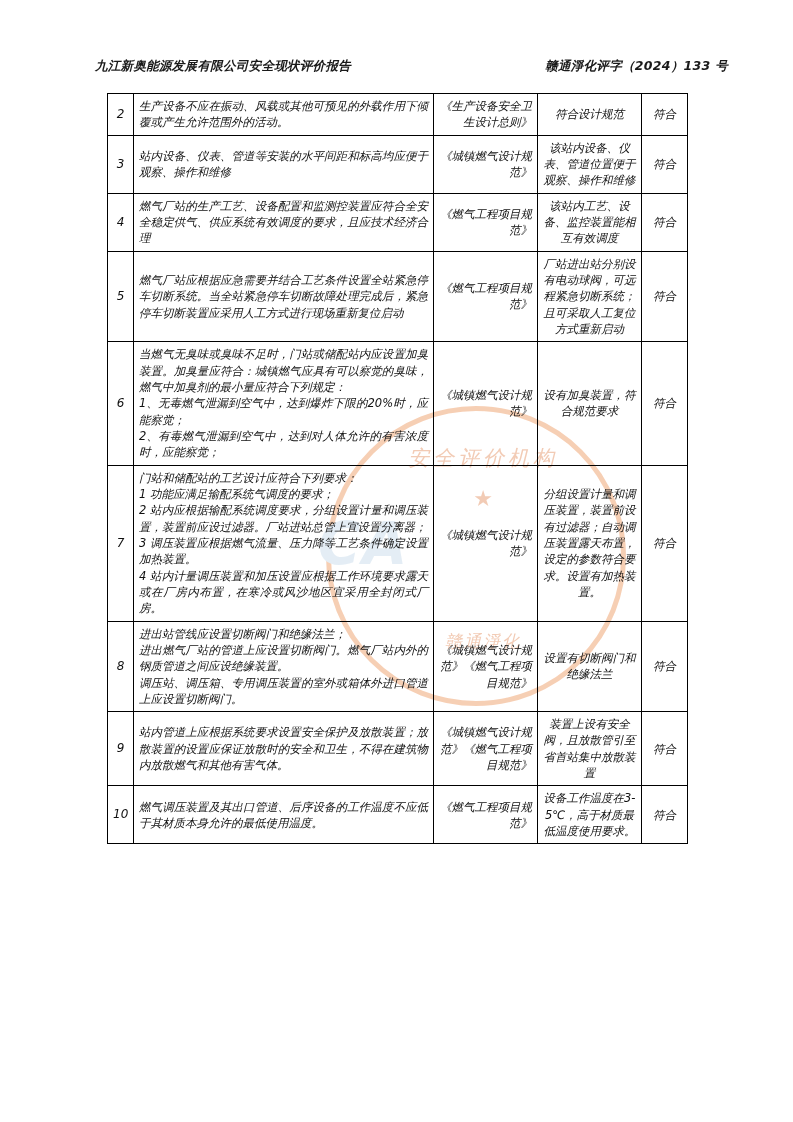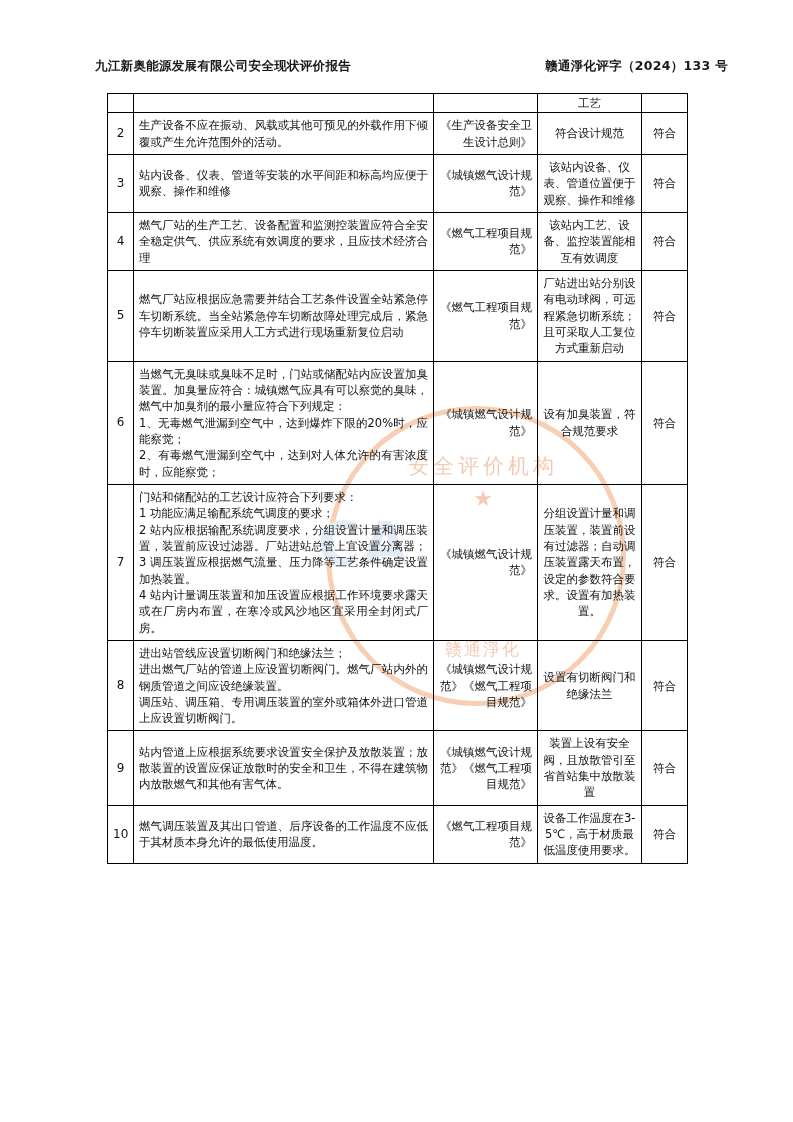--- a/index.html
+++ b/index.html
@@ -7,20 +7,21 @@
     padding: 0;
     background: #ffffff;
   }
   .page {
     position: relative;
     width: 793px;
     height: 966px;
     background: #ffffff;
     font-family: "DejaVu Sans", sans-serif;
     overflow: hidden;
+    font-style: italic;
   }
 
   
   .header {
     position: absolute;
     top: 58px;
     left: 95px;
     right: 65px;
     display: flex;
     justify-content: space-between;
@@ -54,21 +55,20 @@
     box-sizing: border-box;
   }
   .wm-text-top, .wm-text-bottom {
     position: absolute;
     width: 100%;
     text-align: center;
     color: #e8a27a;
     font-size: 21px;
     letter-spacing: 4px;
     font-family: "DejaVu Sans", sans-serif;
-    margin-top: 8px;
   }
   .wm-text-top { top: 46px; }
   .wm-text-bottom { top: 232px; font-size: 17px; letter-spacing: 2px; }
   .wm-center {
     position: absolute;
     top: 112px;
     width: 100%;
     text-align: left;
     color: #cfe0ee;
     font-size: 58px;
@@ -168,27 +168,20 @@
   <div class="table-wrap">
     <table>
       <colgroup>
         <col style="width:26px">
         <col style="width:300px">
         <col style="width:104px">
         <col style="width:104px">
         <col style="width:46px">
       </colgroup>
       <tbody>
-        <tr>
-          <td class="num topcell"></td>
-          <td class="req topcell"></td>
-          <td class="basis topcell"></td>
-          <td class="actual topcell cell-left">工艺</td>
-          <td class="result topcell"></td>
-        </tr>
 
         <tr>
           <td class="num">2</td>
           <td class="req cell-just">生产设备不应在振动、风载或其他可预见的外载作用下倾覆或产生允许范围外的活动。</td>
           <td class="basis">《生产设备安全卫生设计总则》</td>
           <td class="actual">符合设计规范</td>
           <td class="result">符合</td>
         </tr>
 
         <tr>

